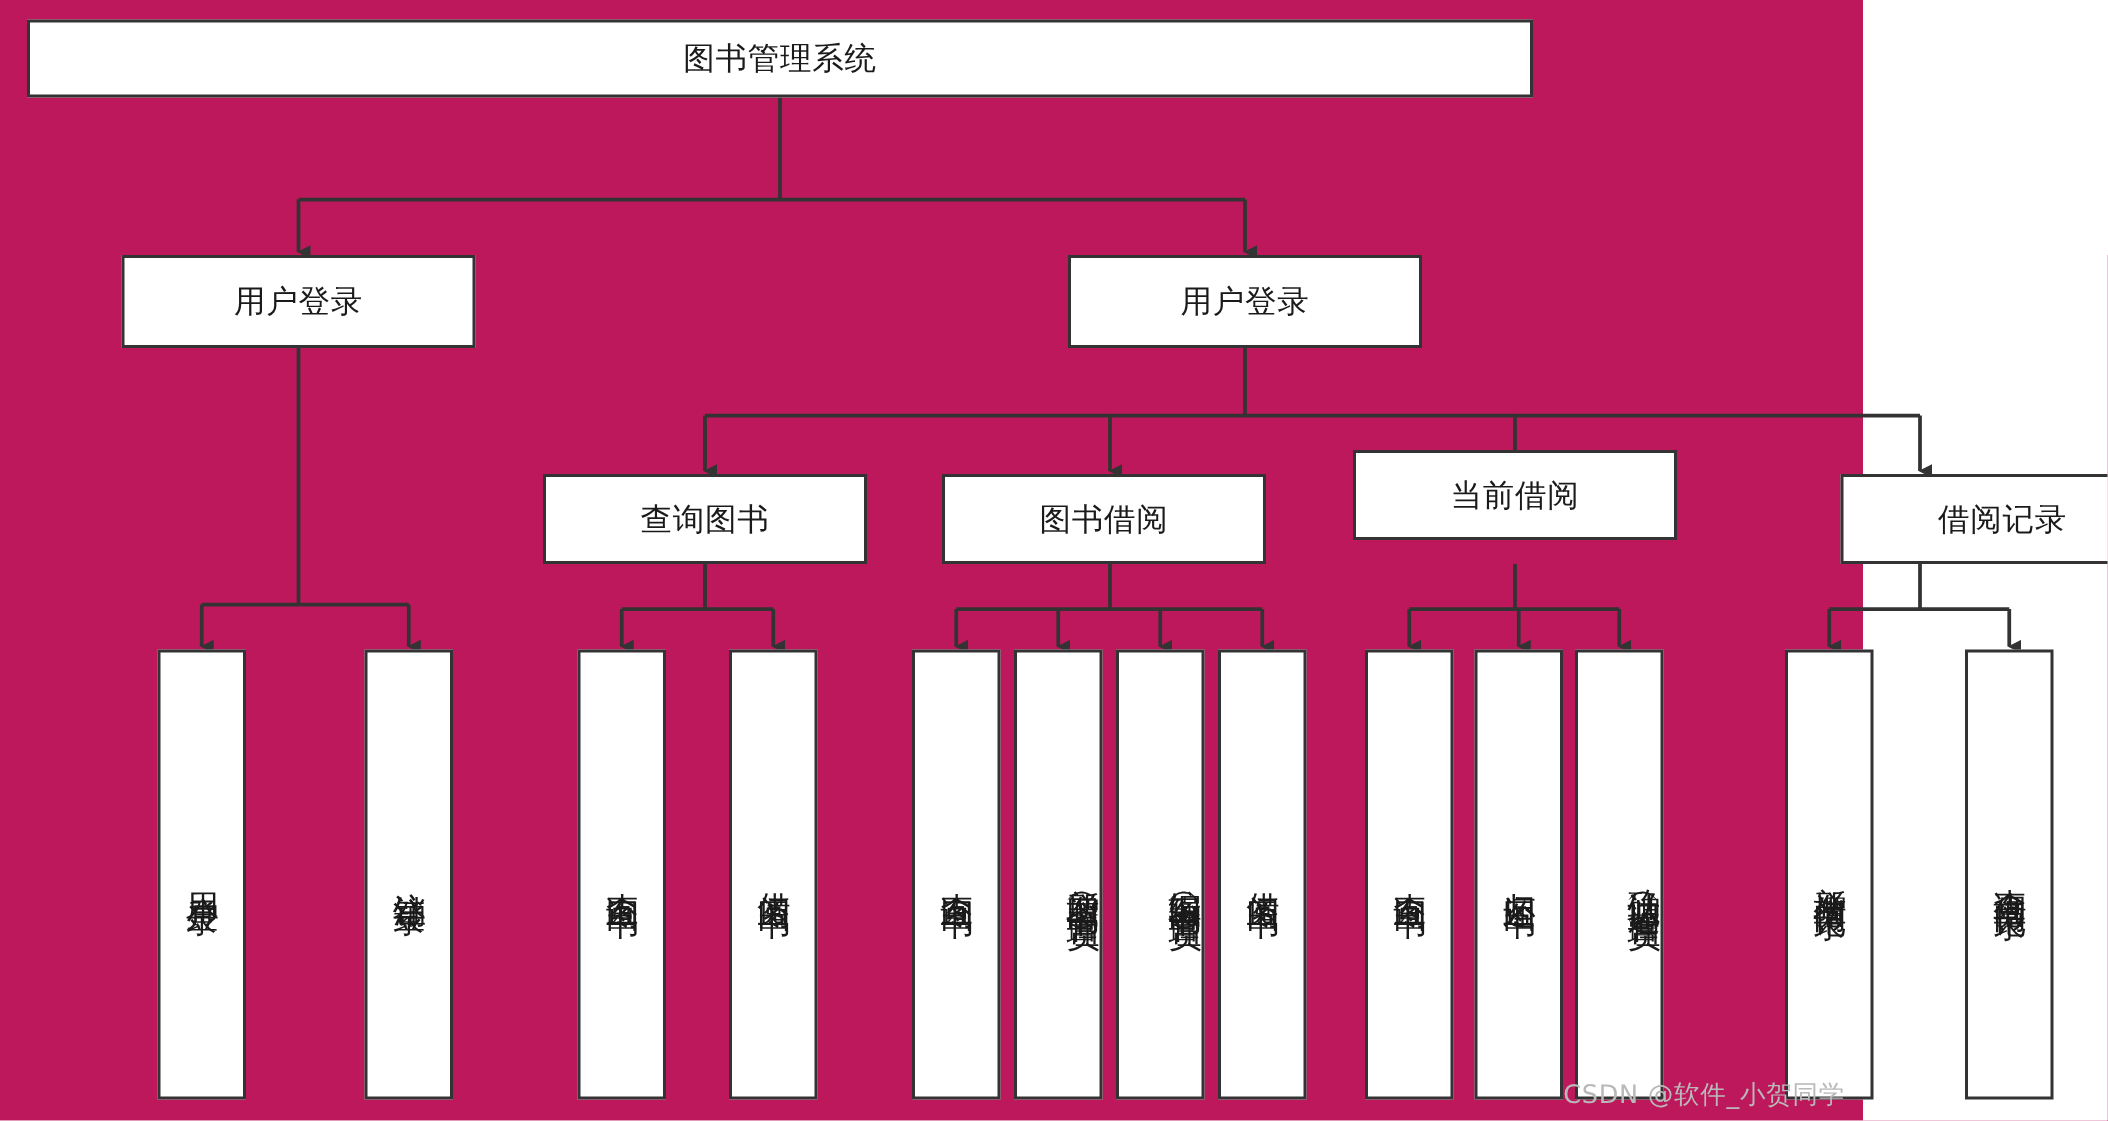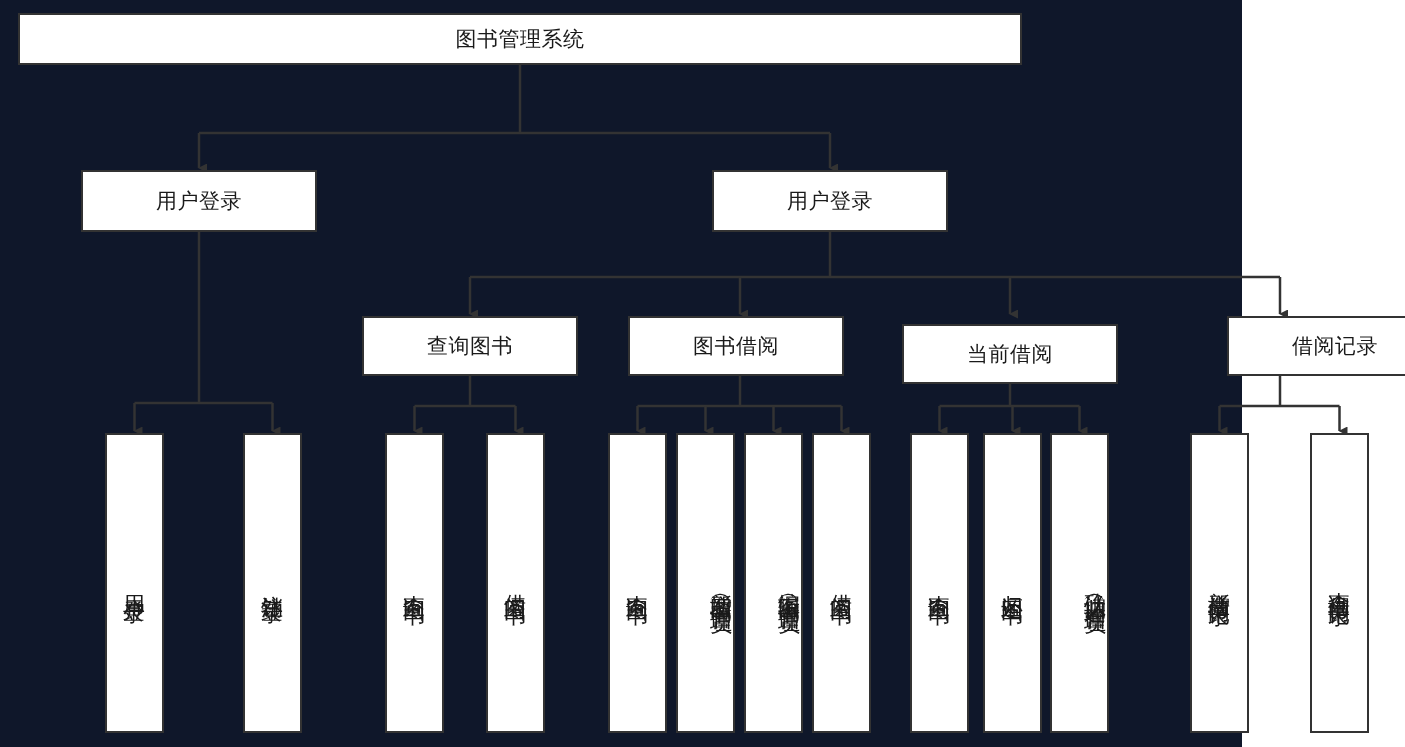--- a/index.html
+++ b/index.html
@@ -10,21 +10,21 @@
   body {
     width: 1405px;
     height: 747px;
     font-family: "DejaVu Sans", "Liberation Sans", sans-serif;
     overflow: hidden;
   }
   #diagram-root {
     position: relative;
     width: 1242px;
     height: 747px;
-    background: #0f172a;
+    background: #be185d;
   }
   .node {
     position: absolute;
     box-sizing: border-box;
     background: #ffffff;
     border: 2px solid #333333;
     display: flex;
     align-items: center;
     justify-content: center;
     color: #1a1a1a;
@@ -111,29 +111,30 @@
         <line x1="1219.5" y1="406" x2="1219.5" y2="431" stroke="#333333" stroke-width="2.5" marker-end="url(#arrowhead)"></line>
         <line x1="1339.5" y1="406" x2="1339.5" y2="431" stroke="#333333" stroke-width="2.5" marker-end="url(#arrowhead)"></line>
       </g>
   </svg>
   <div id="node-layer">
       <div class="node node-h" style="left: 18px; top: 13px; width: 1004px; height: 52px;">图书管理系统</div>
       <div class="node node-h" style="left: 81px; top: 170px; width: 236px; height: 62px;">用户登录</div>
       <div class="node node-h" style="left: 712px; top: 170px; width: 236px; height: 62px;">用户登录</div>
       <div class="node node-h" style="left: 362px; top: 316px; width: 216px; height: 60px;">查询图书</div>
       <div class="node node-h" style="left: 628px; top: 316px; width: 216px; height: 60px;">图书借阅</div>
-      <div class="node node-h" style="left: 902px; top: 324px; width: 216px; height: 60px;">当前借阅</div>
+      <div class="node node-h" style="left: 902px; top: 300px; width: 216px; height: 60px;">当前借阅</div>
       <div class="node node-h" style="left: 1227px; top: 316px; width: 216px; height: 60px;">借阅记录</div>
       <div class="node node-v v-center" style="left: 105px; top: 433px; width: 59px; height: 300px;">用户登录</div>
       <div class="node node-v v-center" style="left: 243px; top: 433px; width: 59px; height: 300px;">注销登录</div>
       <div class="node node-v v-center" style="left: 385px; top: 433px; width: 59px; height: 300px;">查询图书</div>
       <div class="node node-v v-center" style="left: 486px; top: 433px; width: 59px; height: 300px;">借阅图书</div>
       <div class="node node-v v-center" style="left: 608px; top: 433px; width: 59px; height: 300px;">查询图书</div>
       <div class="node node-v" style="left: 676px; top: 433px; width: 59px; height: 300px;">新增图书（管理员）</div>
       <div class="node node-v" style="left: 744px; top: 433px; width: 59px; height: 300px;">编辑图书（管理员）</div>
       <div class="node node-v v-center" style="left: 812px; top: 433px; width: 59px; height: 300px;">借阅图书</div>
       <div class="node node-v v-center" style="left: 910px; top: 433px; width: 59px; height: 300px;">查询图书</div>
       <div class="node node-v v-center" style="left: 983px; top: 433px; width: 59px; height: 300px;">归还图书</div>
       <div class="node node-v" style="left: 1050px; top: 433px; width: 59px; height: 300px;">确认归还（管理员）</div>
       <div class="node node-v v-center" style="left: 1190px; top: 433px; width: 59px; height: 300px;">新增借阅记录</div>
       <div class="node node-v v-center" style="left: 1310px; top: 433px; width: 59px; height: 300px;">查询借阅记录</div>
     </div>
+  <div class="watermark">CSDN @软件_小贺同学</div>
 </div>
 
 </body></html>

